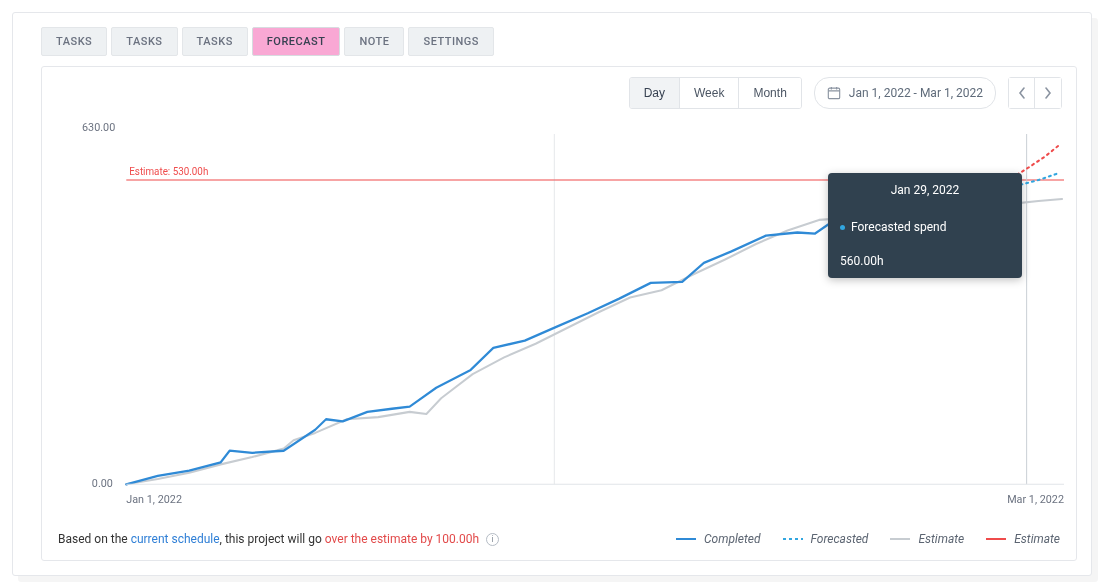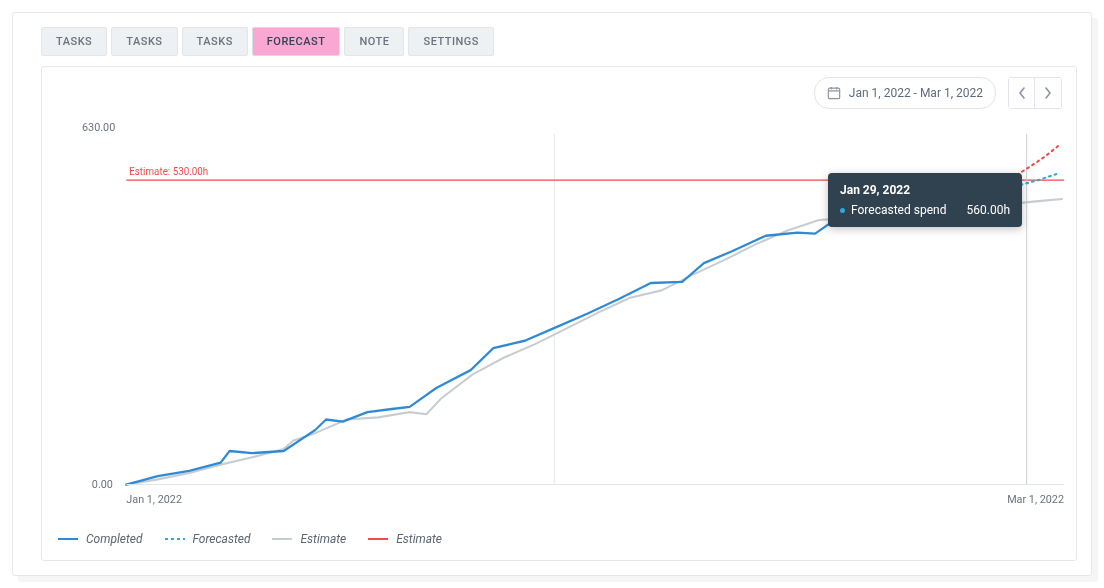--- a/index.html
+++ b/index.html
@@ -70,22 +70,22 @@
     .est-label { font-size: 10px; fill: #ef4b4b; }
     .hover-line { stroke: #9ca3af; stroke-width: 1; stroke-dasharray: 1 0; opacity:.25;}
     .tooltip {
       position: absolute;
       background: #30414f; color: #fff;
       font-size: 12px; border-radius: 4px;
       padding: 8px 12px 8px 12px; line-height: 1.5;
       box-shadow: 0 2px 8px rgba(0,0,0,.25);
       pointer-events: none;
     }
-    .tooltip .title { font-weight: 700; margin-bottom: 2px; }
-    .tooltip .row { display:flex; gap:16px; justify-content:space-between; min-width:170px;}
+    .tooltip .title { font-weight: 400; margin-bottom: 19px; text-align: center; }
+    .tooltip .row { display:flex; gap:16px; justify-content:space-between; min-width:170px;flex-direction:column;}
     .tooltip .dot{display:inline-block;width:5px;height:5px;border-radius:50%;margin-right:6px;vertical-align:middle;}
     
     .footer {
       display:flex; align-items:center; justify-content:space-between;
       padding: 12px 16px 14px; font-size: 12px;
     }
     .summary { color:#333; }
     .link-blue{color:#2f7fd6;cursor:pointer;}
     .over-red{color:#e24a4a;}
     .info-icon{display:inline-block;width:13px;height:13px;border:1px solid #b5bcc5;border-radius:50%;font-size:9px;line-height:11px;text-align:center;color:#8a929c;margin-left:4px;vertical-align:middle;}
@@ -103,20 +103,25 @@
     <div class="tab">TASKS</div>
     <div class="tab">TASKS</div>
     <div class="tab active">FORECAST</div>
     <div class="tab">NOTE</div>
     <div class="tab">SETTINGS</div>
   </div>
 
   <div class="panel">
 
     <div class="panel-top">
+      <div class="btn-group">
+        <button class="bg-btn active">Day</button>
+        <button class="bg-btn">Week</button>
+        <button class="bg-btn">Month</button>
+      </div>
       <div class="date-range">
         <span class="cal-icon">
           <svg viewBox="0 0 16 16" width="14" height="14">
               <rect x="1.5" y="2.5" width="13" height="12" rx="1.5" fill="none" stroke="#8b94a1" stroke-width="1.3"></rect>
               <line x1="1.5" y1="5.5" x2="14.5" y2="5.5" stroke="#8b94a1" stroke-width="1.3"></line>
               <line x1="5" y1="1" x2="5" y2="4" stroke="#8b94a1" stroke-width="1.3"></line>
               <line x1="11" y1="1" x2="11" y2="4" stroke="#8b94a1" stroke-width="1.3"></line>
             </svg>
         </span>
         <span>Jan 1, 2022 - Mar 1, 2022</span>
@@ -166,20 +171,24 @@
       <div class="tooltip" style="right:54px; top:58px;">
         <div class="title">Jan 29, 2022</div>
         <div class="row">
           <span><span class="dot" style="background:#31a6e0"></span><span>Forecasted spend</span></span>
           <span>560.00h</span>
         </div>
       </div>
     </div>
 
     <div class="footer">
+      <div class="summary">
+        <span>Based on the </span><span class="link-blue">current schedule</span><span>, this project will go </span><span class="over-red">over the estimate by 100.00h</span>
+        <span class="info-icon">i</span>
+      </div>
       <div class="legend">
         <div class="legend-item">
             <span class="swatch" style="background:#2f8ad6"></span>
             <span>Completed</span>
           </div>
         <div class="legend-item">
             <span class="swatch" style="background:repeating-linear-gradient(90deg,#31a6e0 0 3px,transparent 3px 6px)"></span>
             <span>Forecasted</span>
           </div>
         <div class="legend-item">

